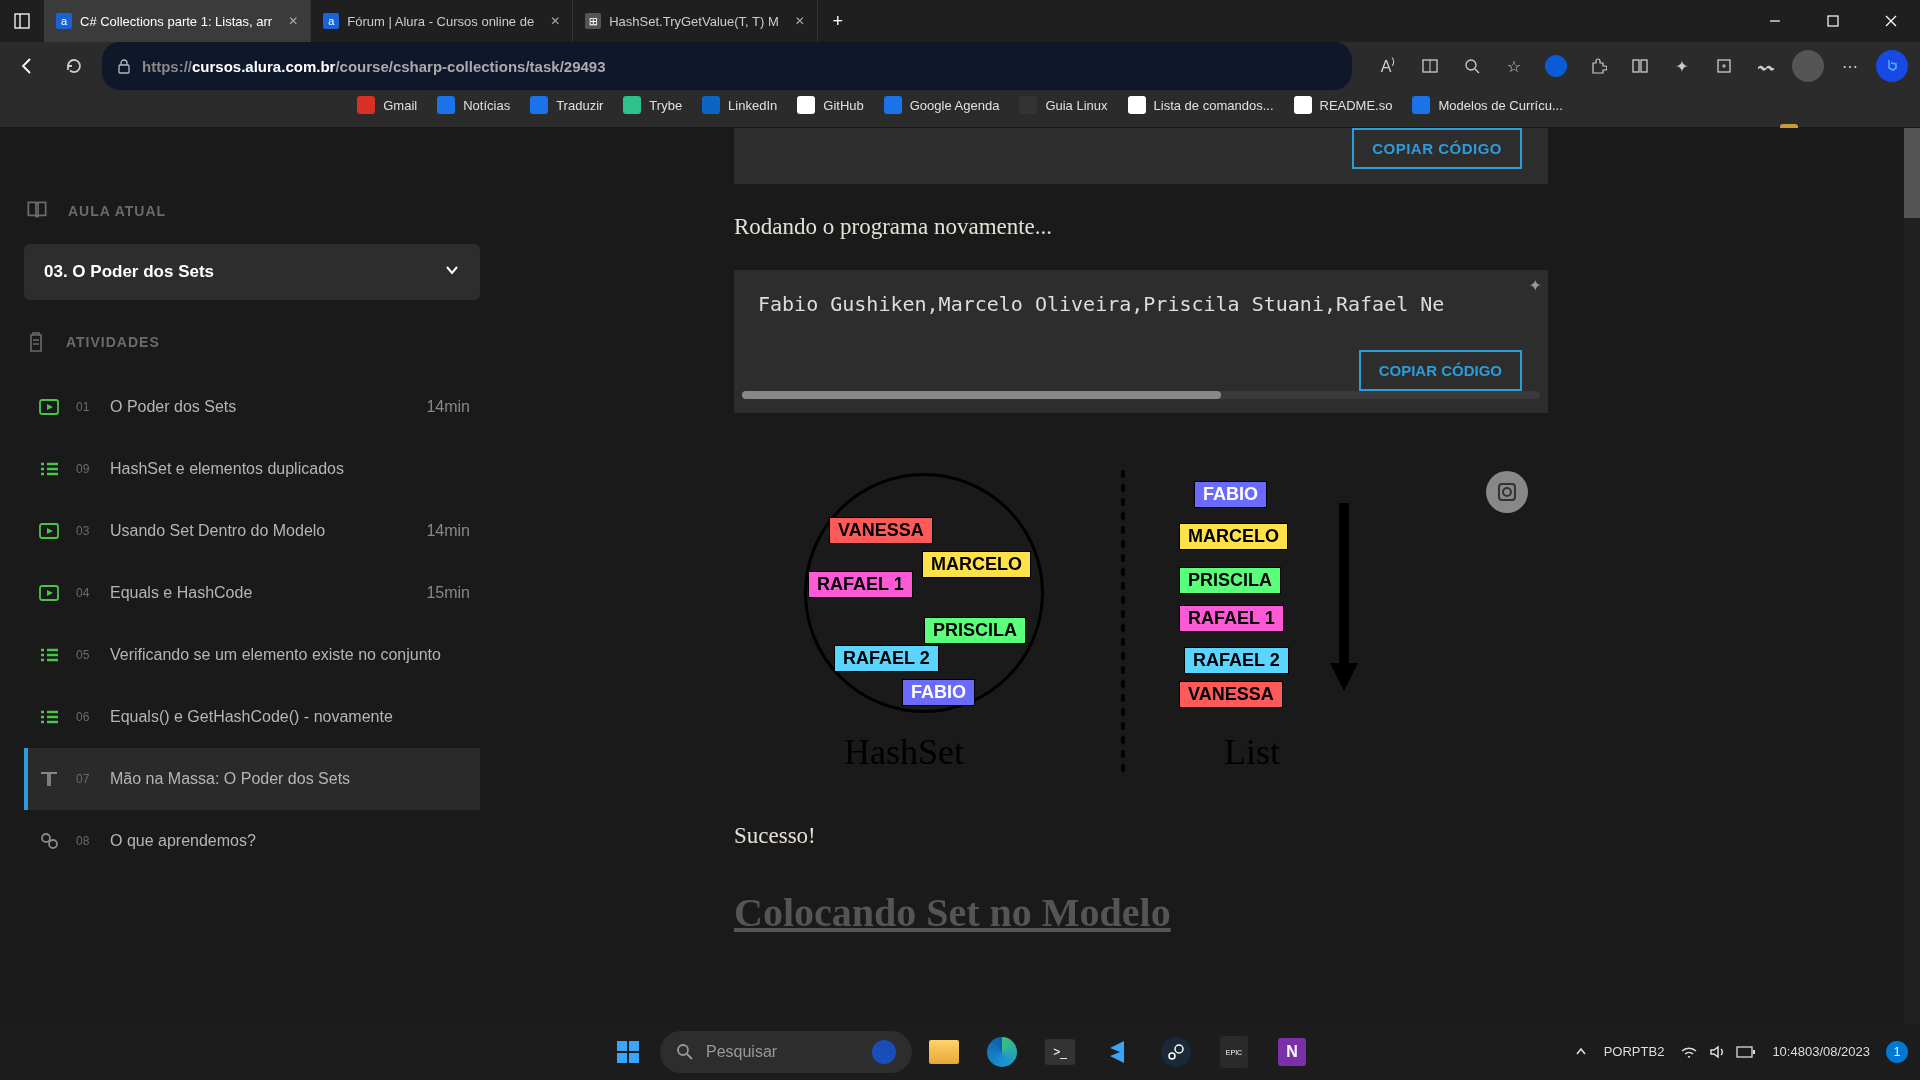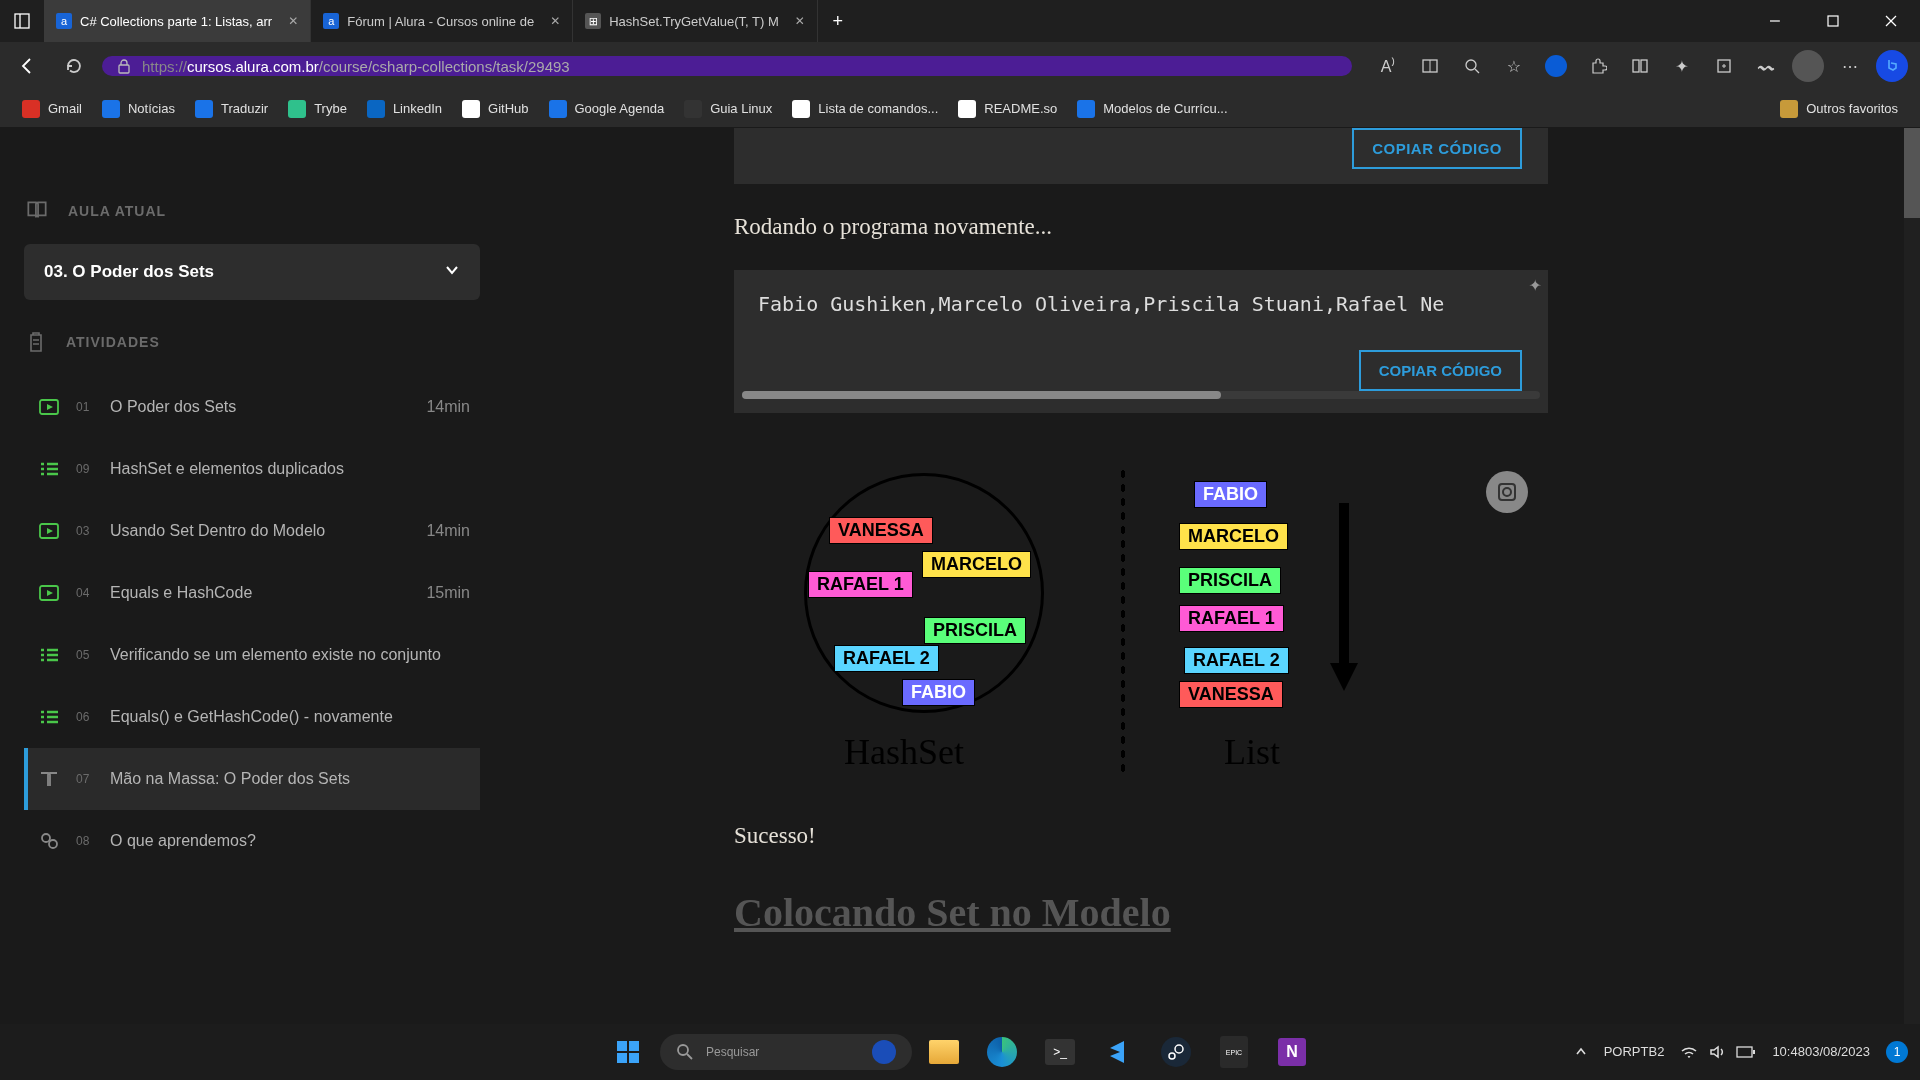--- a/index.html
+++ b/index.html
@@ -12,31 +12,31 @@
 .tab.active { background: #3b3b3b; color: #fff; }
 .tab .tab-icon { width: 16px; height: 16px; display: flex; align-items: center; justify-content: center; font-size: 11px; }
 .tab .close { color: #aaa; font-size: 12px; margin-left: 8px; }
 .new-tab { width: 40px; display: flex; align-items: center; justify-content: center; color: #fff; font-size: 18px; }
 .win-controls { margin-left: auto; display: flex; }
 .win-btn { width: 58px; height: 42px; display: flex; align-items: center; justify-content: center; color: #fff; }
 
 
 .addr-bar { height: 48px; background: #2b2b2b; display: flex; align-items: center; padding: 0 10px; gap: 10px; }
 .nav-btn { width: 36px; height: 36px; display: flex; align-items: center; justify-content: center; color: #ccc; }
-.url-box { flex: 1; height: 20px; background: #4c1d95; border-radius: 18px; display: flex; align-items: center; padding: 0 14px; gap: 10px; color: #bbb; font-size: 15px; max-width: 1250px; }
+.url-box { flex: 1; height: 48px; background: #0f172a; border-radius: 18px; display: flex; align-items: center; padding: 0 14px; gap: 10px; color: #bbb; font-size: 15px; max-width: 1250px; font-weight: bold; }
 .url-proto { color: #888; }
 .url-host { color: #fff; }
 .url-path { color: #aaa; }
 .addr-right { display: flex; align-items: center; gap: 6px; margin-left: auto; }
 .addr-icon { width: 36px; height: 36px; display: flex; align-items: center; justify-content: center; color: #ccc; border-radius: 4px; }
 .profile-circle { width: 32px; height: 32px; border-radius: 50%; background: #555; }
 .bing-circle { width: 32px; height: 32px; border-radius: 50%; background: #174ae4; display: flex; align-items: center; justify-content: center; }
 
 
-.bookmarks { height: 38px; background: #2b2b2b; display: flex; align-items: center; padding: 0 12px; gap: 4px; border-bottom: 1px solid #1a1a1a; }
+.bookmarks { height: 38px; background: #2b2b2b; display: flex; align-items: center; padding: 0 12px; gap: 4px; border-bottom: 1px solid #1a1a1a; flex-direction: column; }
 .bm { display: flex; align-items: center; gap: 8px; padding: 0 10px; height: 30px; color: #e0e0e0; font-size: 13px; border-radius: 4px; }
 .bm-icon { width: 18px; height: 18px; border-radius: 3px; }
 .bm-right { margin-left: auto; }
 
 
 .content { position: absolute; top: 128px; left: 0; right: 0; bottom: 56px; display: flex; background: #1a1a1a; }
 
 
 .sidebar { width: 504px; background: #1a1a1a; padding: 16px 24px; overflow-y: auto; position: relative; }
 .aula-label { color: #6b6b6b; font-size: 14px; font-weight: 600; letter-spacing: 1px; margin: 54px 0 20px 52px; display: flex; align-items: center; gap: 18px; }
@@ -75,21 +75,21 @@
 
 .heading-cut { color: #555; font-size: 40px; font-family: Georgia, serif; font-weight: 700; margin: 40px 0 0 190px; text-decoration: underline; }
 
 .vscroll { position: absolute; right: 0; top: 0; bottom: 0; width: 16px; background: #202020; }
 .vscroll-thumb { position: absolute; top: 0; width: 100%; height: 90px; background: #555; }
 
 
 .taskbar { position: absolute; bottom: 0; left: 0; right: 0; height: 56px; background: #1c1c1c; display: flex; align-items: center; }
 .tb-center { position: absolute; left: 50%; transform: translateX(-50%); display: flex; align-items: center; gap: 6px; }
 .tb-btn { width: 52px; height: 46px; display: flex; align-items: center; justify-content: center; border-radius: 4px; }
-.search-box { width: 252px; height: 36px; background: #2d2d2d; border-radius: 21px; display: flex; align-items: center; padding: 0 16px; gap: 12px; color: #999; font-size: 12px; }
+.search-box { width: 252px; height: 42px; background: #2d2d2d; border-radius: 21px; display: flex; align-items: center; padding: 0 16px; gap: 12px; color: #999; font-size: 16px; }
 .tray { position: absolute; right: 12px; display: flex; align-items: center; gap: 16px; color: #ddd; font-size: 13px; }
 .tray-group { display: flex; flex-direction: row; align-items: flex-end; line-height: 1.2; }
 .tray-icons { display: flex; gap: 10px; align-items: center; }
 .notif { width: 22px; height: 22px; border-radius: 50%; background: #0078d4; color: #fff; display: flex; align-items: center; justify-content: center; font-size: 12px; }
 </style>
 </head>
 <body>
 
 <div class="title-bar">
   <div class="panel-btn">

